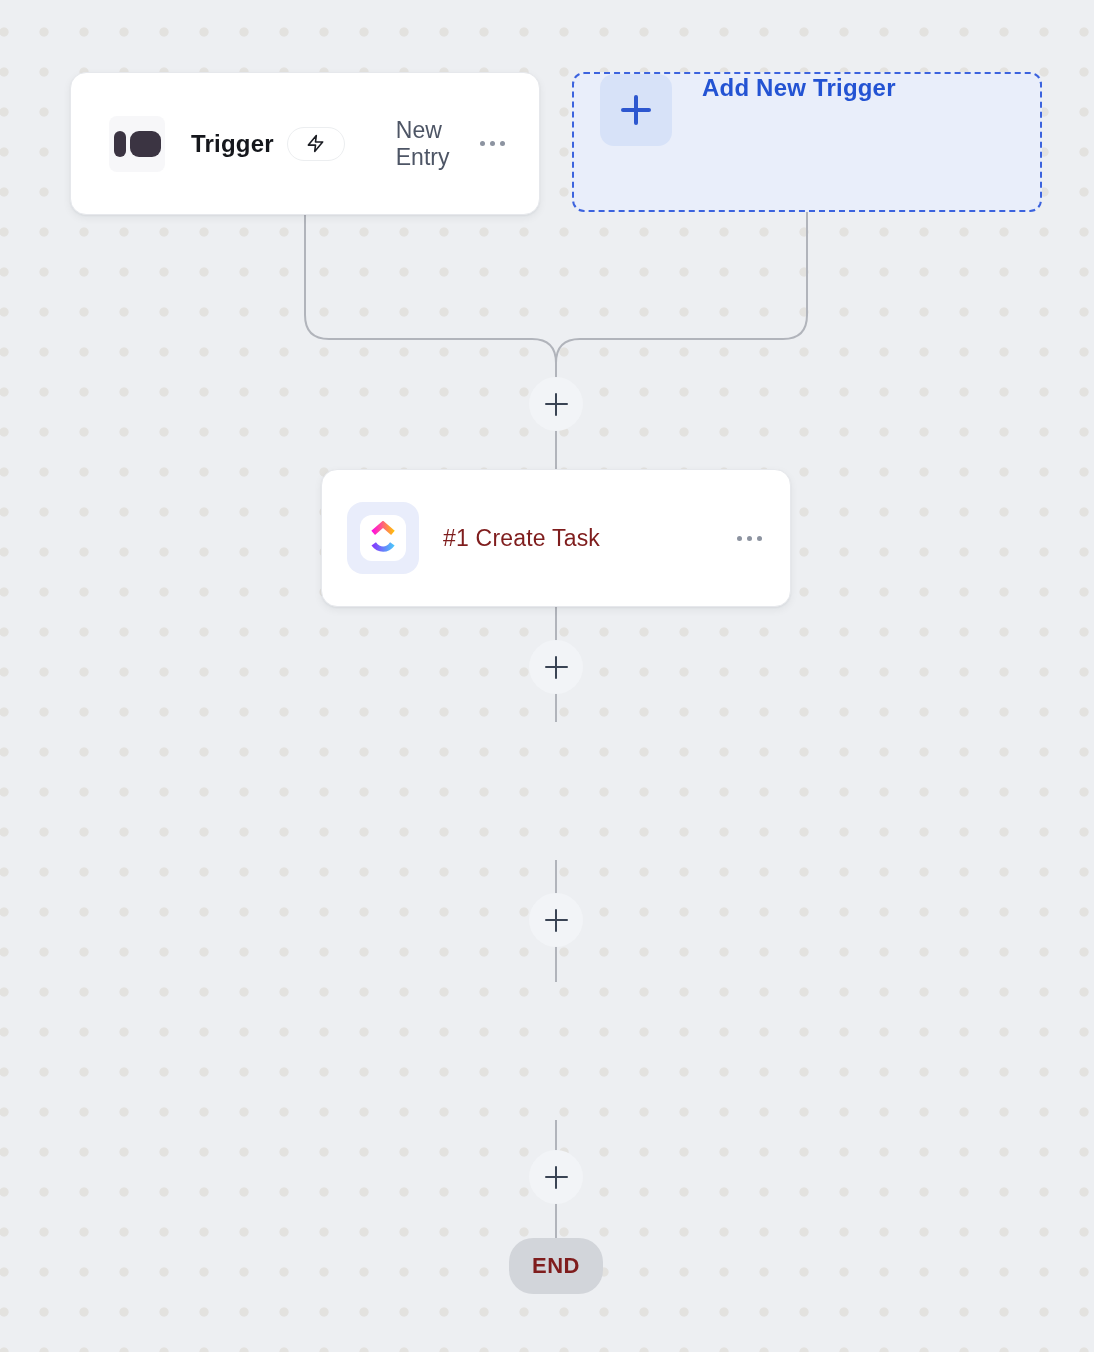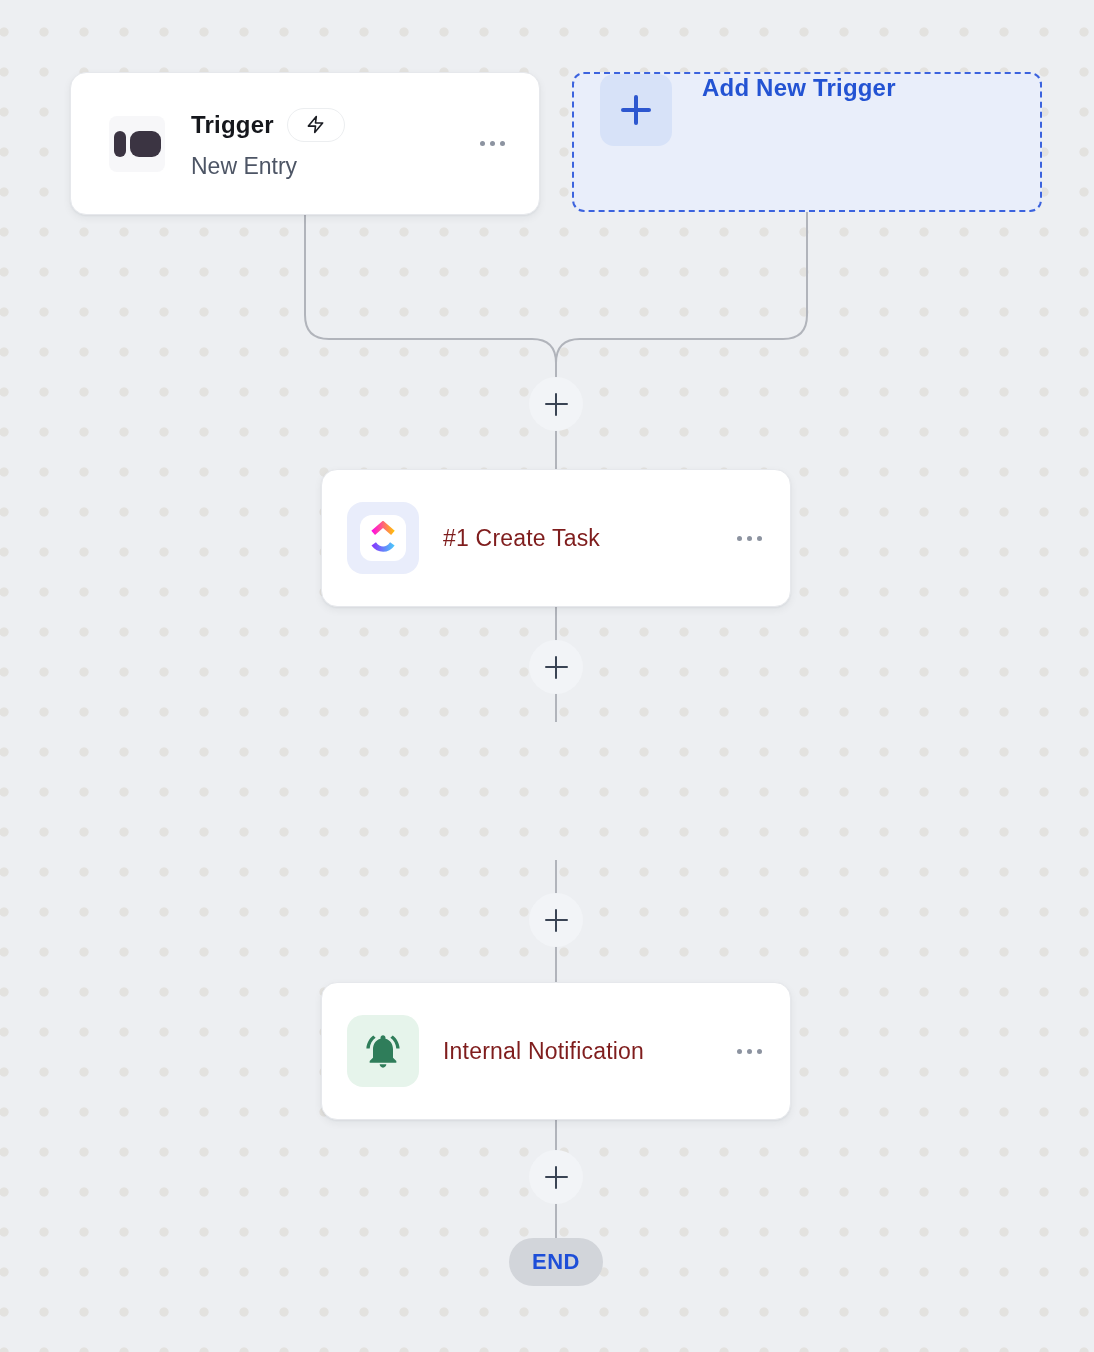--- a/index.html
+++ b/index.html
@@ -31,26 +31,26 @@
     align-items: center;
     cursor: pointer;
   }
 
   
   .trigger-card { left:70px; top:72px; width:470px; height:143px; padding:0 32px 0 38px; gap:26px; }
   .tally-tile { width:56px; height:56px; border-radius:8px; background:#f7f7f9;
     display:flex; align-items:center; justify-content:center; gap:4px; flex:none; }
   .tally-pill { width:12px; height:26px; border-radius:6px; background:#3b3442; }
   .tally-rect { width:31px; height:26px; border-radius:9px; background:#3b3442; }
-  .trigger-text { display:flex; flex-direction:column; gap:11px; }
+  .trigger-text { display:flex; flex-direction:row; gap:11px; }
   .title-row { display:flex; align-items:center; gap:13px; }
   .trigger-title { font-size:24px; font-weight:700; color:#15171c; letter-spacing:.2px; }
   .bolt-badge { width:58px; height:34px; border-radius:17px; background:#fff;
     border:1.5px solid #eceef0; display:flex; align-items:center; justify-content:center; }
-  .trigger-sub { font-size:23px; color:#4d5565; }
+  .trigger-sub { font-size:23px; color:#4d5565;margin-left:40px; }
 
   .dots { margin-left:auto; display:flex; gap:5px; cursor:pointer; padding:6px 2px; }
   .dots i { width:5px; height:5px; border-radius:50%; background:#8c93a0; }
 
   
   .add-trigger {
     position:absolute; z-index:2; left:572px; top:72px; width:470px; height:140px;
     border:2px dashed #3c63de; border-radius:12px; background:#e9eefa;
     display:flex; align-items:flex-start; padding:0 24px 0 26px; gap:30px; cursor:pointer;
   }
@@ -82,23 +82,23 @@
     background:#f2f4f7; display:flex; align-items:center; justify-content:center; cursor:pointer; }
   .plus-sm { width:23px; height:23px; color:#3a4454; }
   .plus-sm::before { left:0; top:10.2px; width:23px; height:2.6px; }
   .plus-sm::after  { left:10.2px; top:0; width:2.6px; height:23px; }
   .plus-pos-1 { left:529px; top:377px; }
   .plus-pos-2 { left:529px; top:640px; }
   .plus-pos-3 { left:529px; top:893px; }
   .plus-pos-4 { left:529px; top:1150px; }
 
   
-  .end-pill { position:absolute; z-index:2; left:509px; top:1238px; width:94px; height:48px;
+  .end-pill { position:absolute; z-index:2; left:509px; top:1238px; width:94px; height:56px;
     border-radius:24px; background:#d2d5da; display:flex; align-items:center; justify-content:center;
-    font-size:22px; font-weight:600; color:#1d4ed8; letter-spacing:.5px; }
+    font-size:22px; font-weight:600; color:#7f1d1d; letter-spacing:.5px; }
 </style>
 </head>
 <body>
 
 <div class="canvas">
 
   <svg class="wires" width="1094" height="1352">
     <path class="wire" d="M305 214 V315 Q305 339 329 339 H532 Q556 339 556 363 V469"></path>
     <path class="wire" d="M807 211 V315 Q807 339 783 339 H580 Q556 339 556 363"></path>
     <path class="wire" d="M556 607 V722"></path>
@@ -169,34 +169,20 @@
 
   <div class="plus-node plus-pos-2">
     <span class="plus-glyph plus-sm"></span>
   </div>
 
 
   <div class="plus-node plus-pos-3">
     <span class="plus-glyph plus-sm"></span>
   </div>
 
-  <div class="card step-card step-3">
-    <div class="icon-tile bell-tile">
-      <svg width="40" height="40" viewBox="0 0 24 24" fill="#2f7d5a">
-        <path d="M12 22c1.1 0 2-.9 2-2h-4c0 1.1.9 2 2 2zm6-6v-5c0-3.07-1.64-5.64-4.5-6.32V4c0-.83-.67-1.5-1.5-1.5s-1.5.67-1.5 1.5v.68C7.63 5.36 6 7.92 6 11v5l-2 2v1h16v-1l-2-2z"></path>
-        <path d="M7.58 4.08 6.15 2.65C3.75 4.48 2.17 7.3 2.03 10.5h2c.15-2.65 1.51-4.97 3.55-6.42zm12.39 6.42h2c-.15-3.2-1.73-6.02-4.12-7.85l-1.42 1.43c2.02 1.45 3.39 3.77 3.54 6.42z"></path>
-      </svg>
-    </div>
-    <span class="step-label">Internal Notification</span>
-    <div class="dots">
-      <i></i>
-        <i></i>
-        <i></i>
-    </div>
-  </div>
 
   <div class="plus-node plus-pos-4">
     <span class="plus-glyph plus-sm"></span>
   </div>
 
   <div class="end-pill">END</div>
 
 </div>
 
 </body></html>

